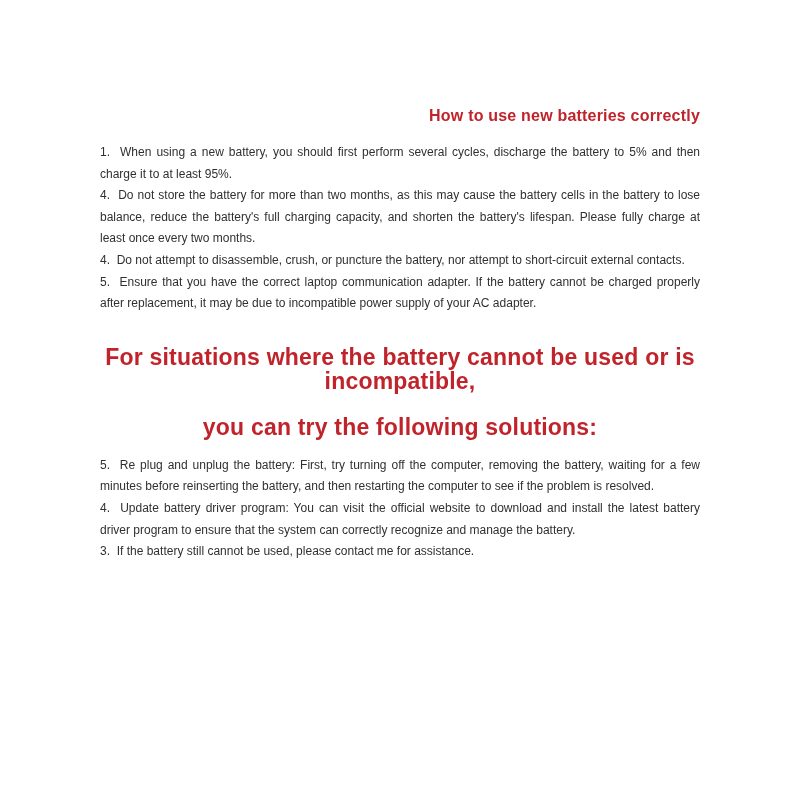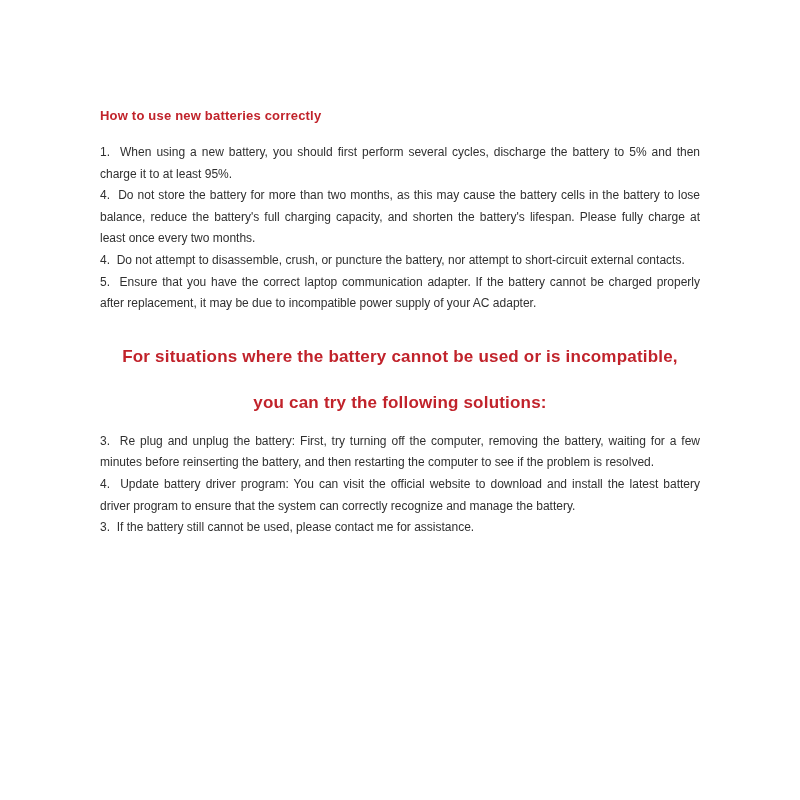--- a/index.html
+++ b/index.html
@@ -15,39 +15,39 @@
     overflow: hidden;
   }
   .page {
     position: absolute;
     left: 100px;
     top: 0;
     width: 600px;
   }
   .title {
     margin: 104px 0 14px 0;
-    text-align: left;
-    font-size: 13px;
+    text-align: right;
+    font-size: 16px;
     line-height: 24px;
     font-weight: bold;
     color: #c1232b;
     letter-spacing: 0.2px;
   }
   .body-block p {
     margin: 0;
     font-size: 12px;
     line-height: 21.6px;
     color: #303030;
     text-align: justify;
     text-align-last: left;
     white-space: pre-wrap;
   }
   .subhead {
     text-align: center;
-    font-size: 17px;
+    font-size: 23px;
     line-height: 24px;
     font-weight: bold;
     color: #c1232b;
     letter-spacing: 0.2px;
   }
   .subhead-1 { margin: 30px 0 0 0; }
   .subhead-2 { margin: 22px 0 16px 0; }
 </style>
 </head>
 <body>
@@ -61,18 +61,18 @@
     <p>4.  Do not store the battery for more than two months, as this may cause the battery cells in the battery to lose balance, reduce the battery's full charging capacity, and shorten the battery's lifespan. Please fully charge at least once every two months.</p>
     <p>4.  Do not attempt to disassemble, crush, or puncture the battery, nor attempt to short-circuit external contacts.</p>
     <p>5.  Ensure that you have the correct laptop communication adapter. If the battery cannot be charged properly after replacement, it may be due to incompatible power supply of your AC adapter.</p>
   </div>
 
   <div class="subhead subhead-1">For situations where the battery cannot be used or is incompatible,</div>
 
   <div class="subhead subhead-2">you can try the following solutions:</div>
 
   <div class="body-block">
-    <p>3.  Re plug and unplug the battery: First, try turning off the computer, removing the battery, waiting for a few minutes before reinserting the battery, and then restarting the computer to see if the problem is resolved.</p>
+    <p>5.  Re plug and unplug the battery: First, try turning off the computer, removing the battery, waiting for a few minutes before reinserting the battery, and then restarting the computer to see if the problem is resolved.</p>
     <p>4.  Update battery driver program: You can visit the official website to download and install the latest battery driver program to ensure that the system can correctly recognize and manage the battery.</p>
     <p>3.  If the battery still cannot be used, please contact me for assistance.</p>
   </div>
 
 </div>
 
 </body></html>

